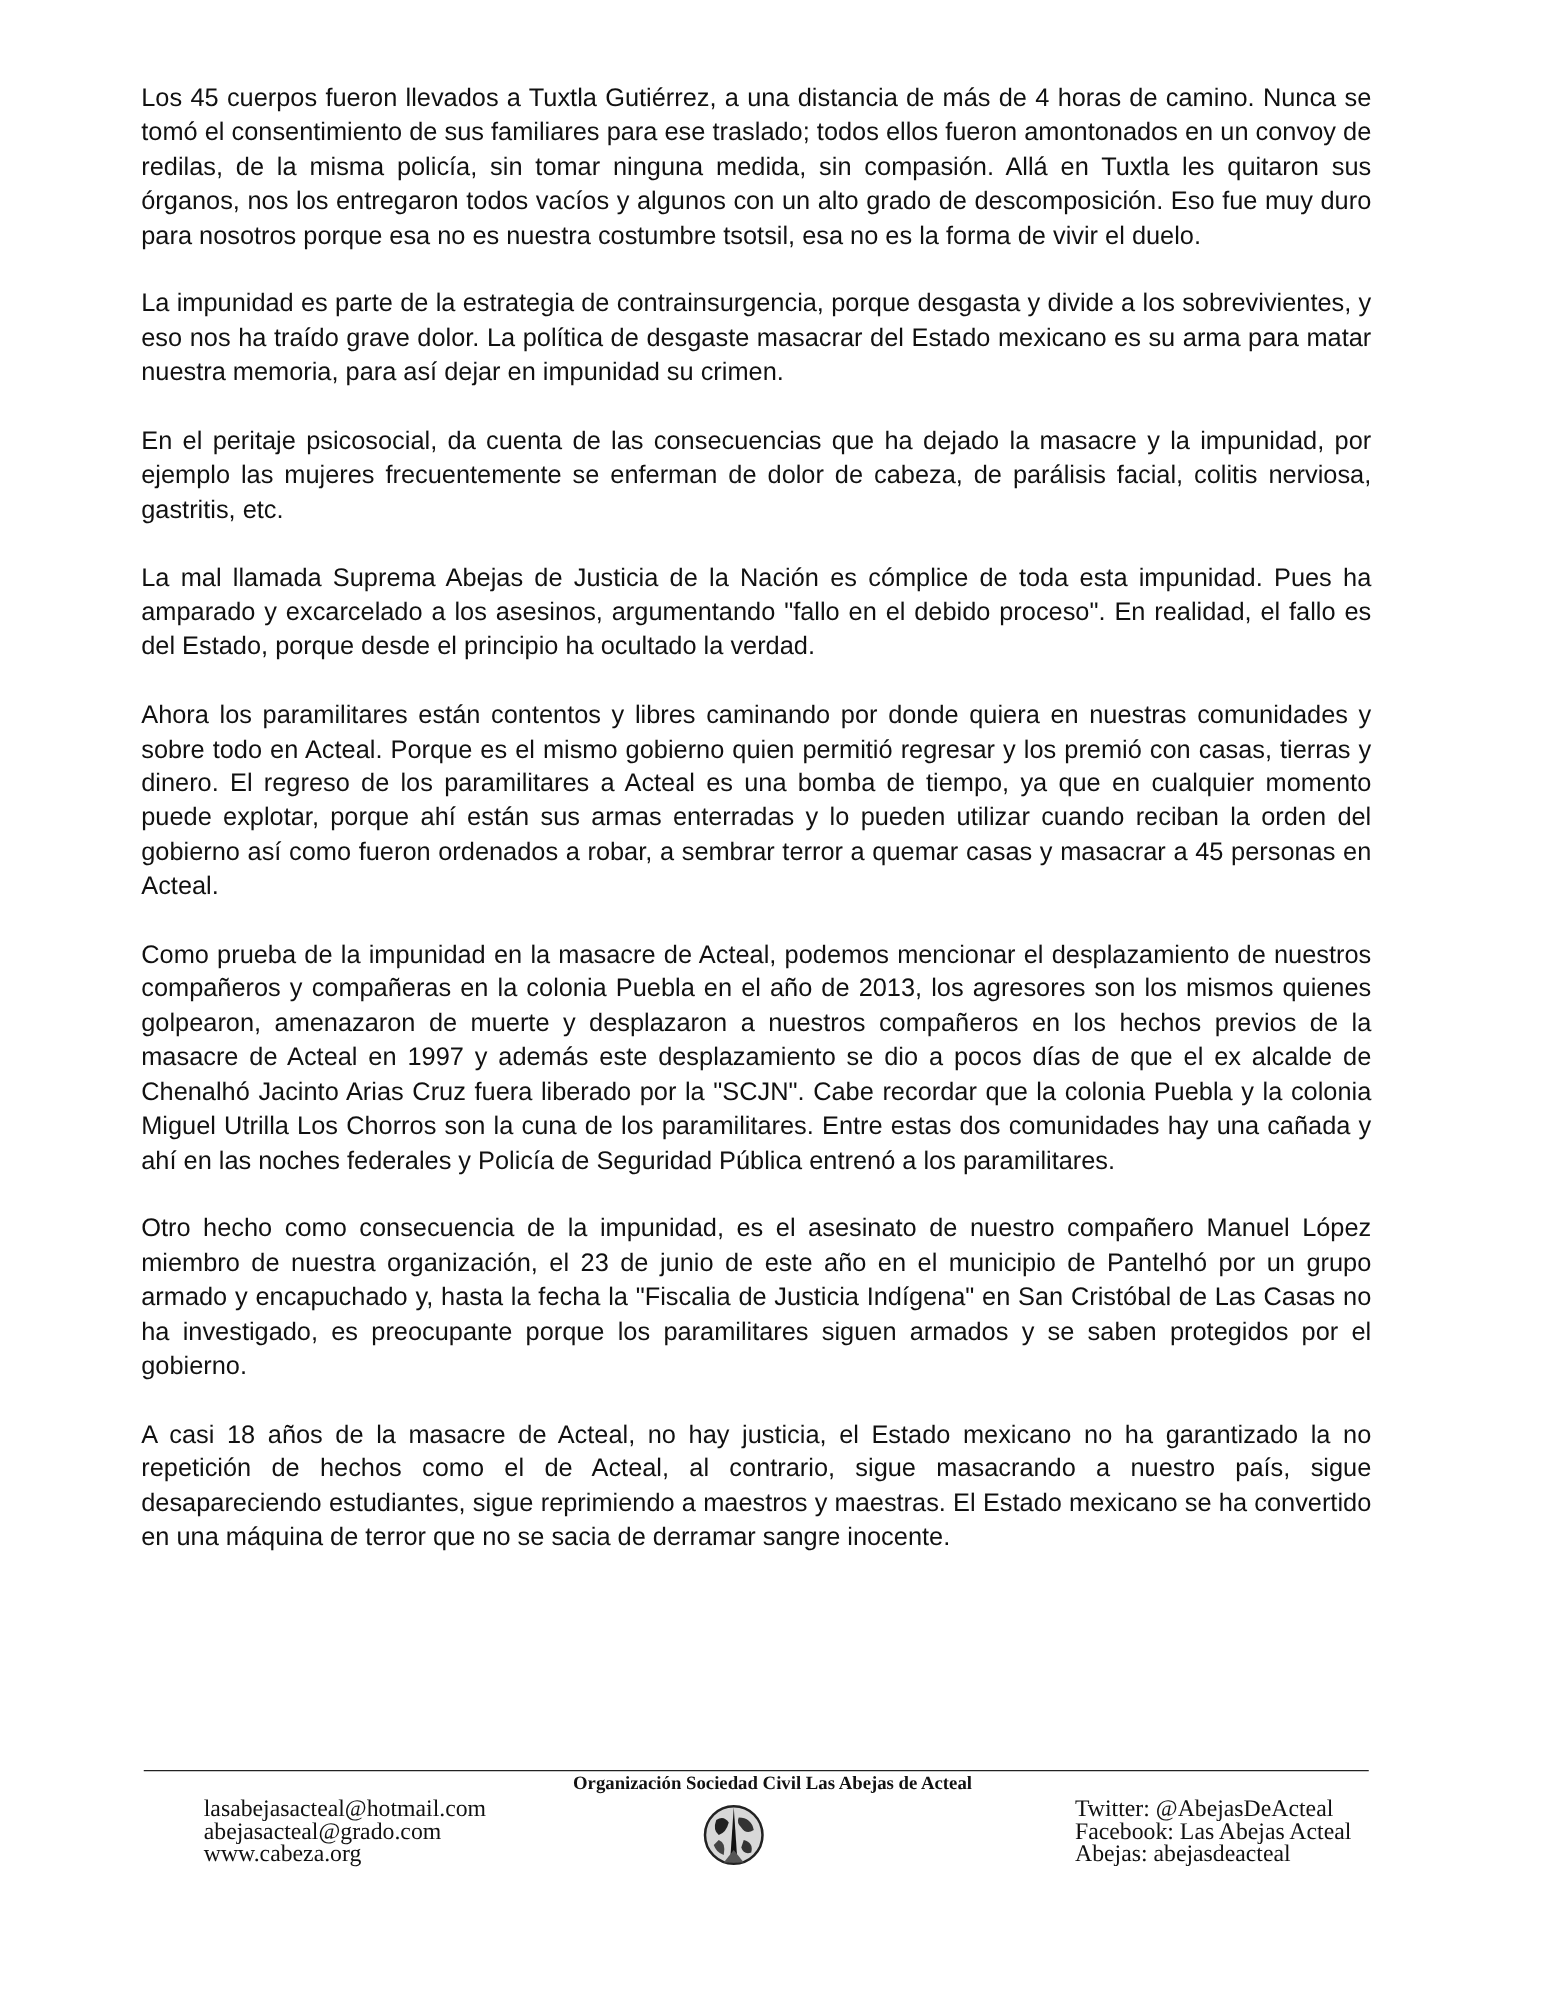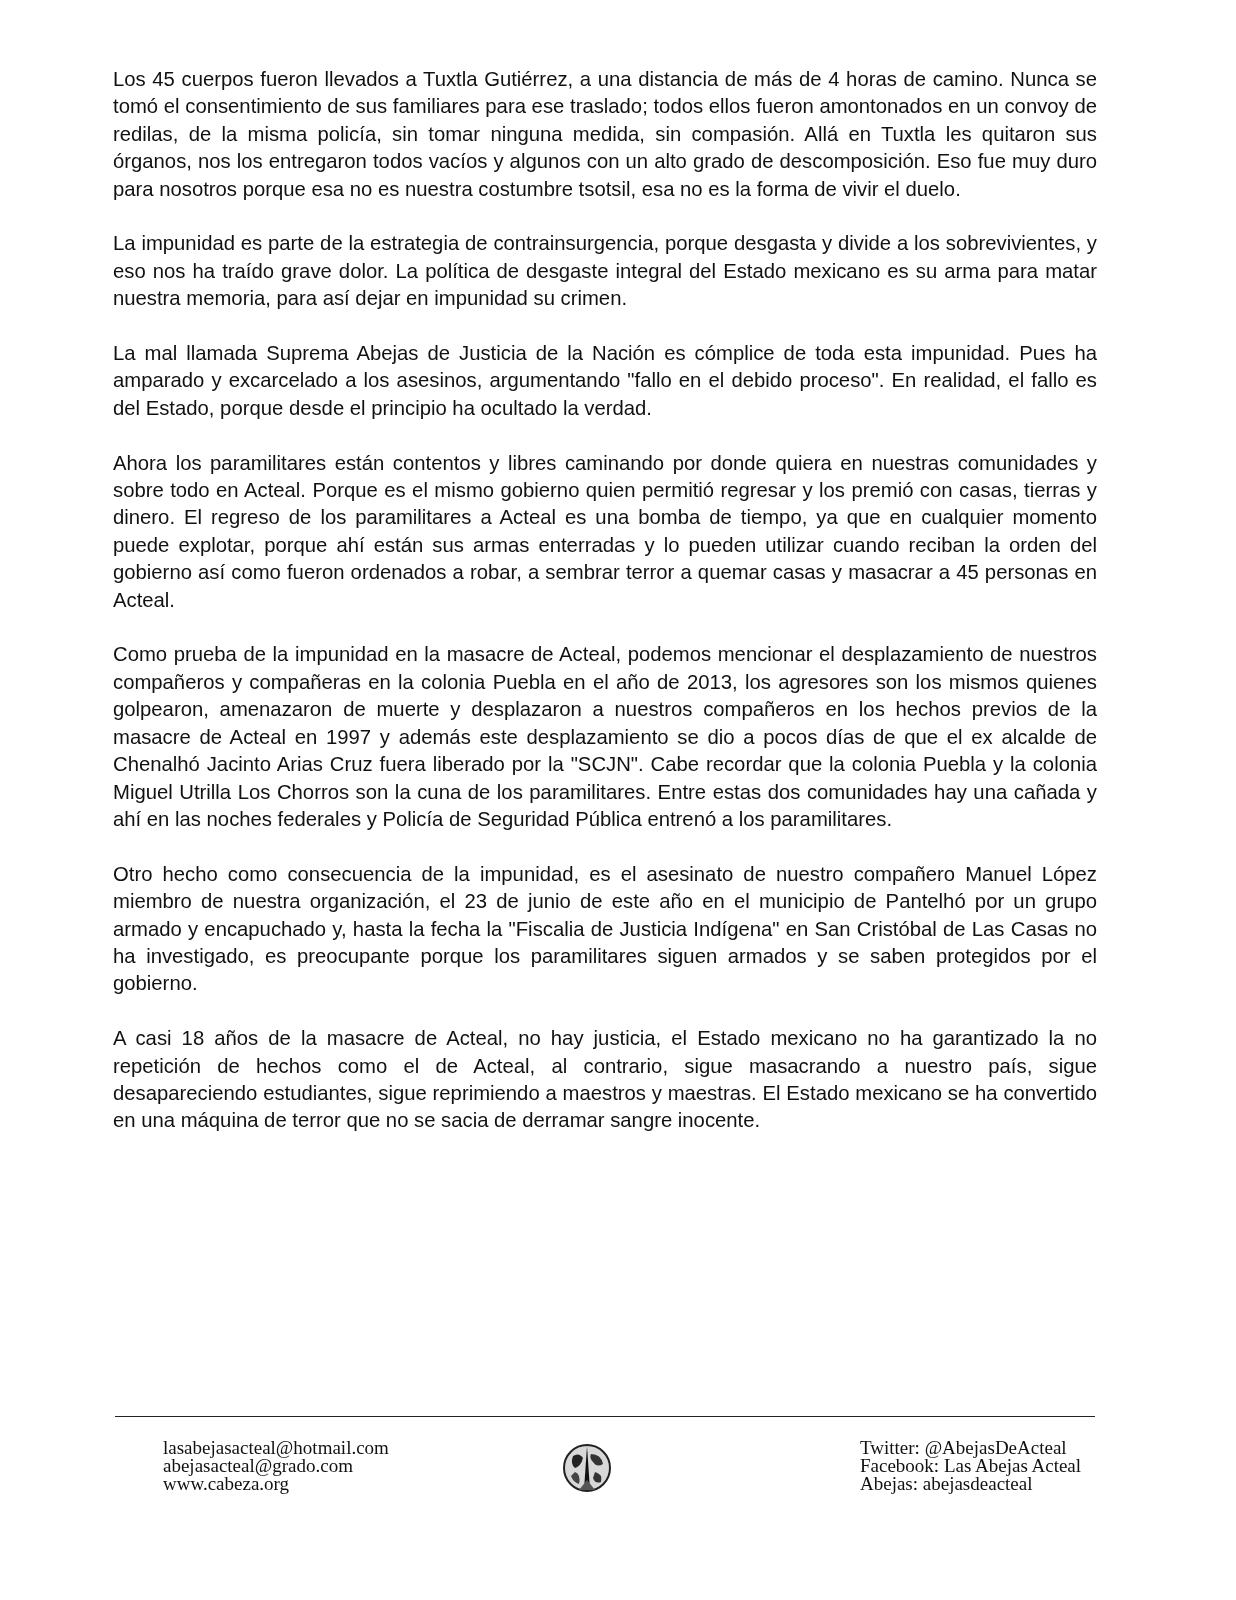--- a/index.html
+++ b/index.html
@@ -24,29 +24,31 @@
   .footer-left { left: 163px; }
   .footer-right { left: 860px; }
   .footer-logo { position: absolute; left: 561px; top: 1442px; width: 52px; height: 52px; }
 </style>
 </head>
 <body>
 
 <div class="page">
   <div class="body-text">
     <p>Los 45 cuerpos fueron llevados a Tuxtla Gutiérrez, a una distancia de más de 4 horas de camino. Nunca se tomó el consentimiento de sus familiares para ese traslado; todos ellos fueron amontonados en un convoy de redilas, de la misma policía, sin tomar ninguna medida, sin compasión. Allá en Tuxtla les quitaron sus órganos, nos los entregaron todos vacíos y algunos con un alto grado de descomposición. Eso fue muy duro para nosotros porque esa no es nuestra costumbre tsotsil, esa no es la forma de vivir el duelo.</p>
-    <p>La impunidad es parte de la estrategia de contrainsurgencia, porque desgasta y divide a los sobrevivientes, y eso nos ha traído grave dolor. La política de desgaste integral del Estado mexicano es su arma para matar nuestra memoria, para así dejar en impunidad su crimen.</p>
+    <p>La impunidad es parte de la estrategia de contrainsurgencia, porque desgasta y divide a los sobrevivientes, y eso nos ha traído grave dolor. La política de desgaste masacrar del Estado mexicano es su arma para matar nuestra memoria, para así dejar en impunidad su crimen.</p>
+    <p>En el peritaje psicosocial, da cuenta de las consecuencias que ha dejado la masacre y la impunidad, por ejemplo las mujeres frecuentemente se enferman de dolor de cabeza, de parálisis facial, colitis nerviosa, gastritis, etc.</p>
     <p>La mal llamada Suprema Abejas de Justicia de la Nación es cómplice de toda esta impunidad. Pues ha amparado y excarcelado a los asesinos, argumentando "fallo en el debido proceso". En realidad, el fallo es del Estado, porque desde el principio ha ocultado la verdad.</p>
     <p>Ahora los paramilitares están contentos y libres caminando por donde quiera en nuestras comunidades y sobre todo en Acteal. Porque es el mismo gobierno quien permitió  regresar y los premió con casas, tierras y dinero. El regreso de los paramilitares a Acteal es una bomba de tiempo, ya que en cualquier momento puede explotar, porque ahí están sus armas enterradas y lo pueden utilizar cuando reciban la orden del gobierno así como fueron ordenados a robar, a sembrar terror a quemar casas y masacrar a 45 personas en Acteal.</p>
     <p>Como prueba de la impunidad en la masacre de Acteal, podemos mencionar el desplazamiento de nuestros compañeros y compañeras en la colonia Puebla en el año de 2013, los agresores son los mismos quienes golpearon, amenazaron de muerte y desplazaron a nuestros compañeros en los hechos previos de la masacre de Acteal en 1997 y además este desplazamiento se dio a pocos días de que el ex alcalde de Chenalhó Jacinto Arias Cruz fuera liberado por la "SCJN". Cabe recordar que la colonia Puebla y la colonia Miguel Utrilla Los Chorros son la cuna de los paramilitares. Entre estas dos comunidades hay una cañada y ahí en las noches federales y Policía de Seguridad Pública entrenó a los paramilitares.</p>
     <p>Otro hecho como consecuencia de la impunidad, es el asesinato de nuestro compañero Manuel López miembro de nuestra organización, el 23 de junio de este año en el municipio de Pantelhó por un grupo armado y encapuchado y, hasta la fecha la "Fiscalia de Justicia Indígena" en San Cristóbal de Las Casas no ha investigado, es preocupante porque los paramilitares siguen armados y se saben protegidos por el gobierno.</p>
     <p>A casi 18 años de la masacre de Acteal, no hay justicia, el Estado mexicano no ha garantizado la no repetición de hechos como el de Acteal, al contrario, sigue masacrando a nuestro país, sigue desapareciendo estudiantes, sigue reprimiendo a maestros y maestras. El Estado mexicano se ha convertido en una máquina de terror que no se sacia de derramar sangre inocente.</p>
   </div>
 
   <div class="footer-rule"></div>
+  <div class="footer-title">Organización Sociedad Civil Las Abejas de Acteal</div>
 
   <div class="footer-left">
     <div>lasabejasacteal@hotmail.com</div>
     <div>abejasacteal@grado.com</div>
     <div>www.cabeza.org</div>
   </div>
 
   <div class="footer-logo">
     <svg width="52" height="52" viewBox="0 0 52 52">
       <circle cx="26" cy="26" r="23" fill="#d8d8d8" stroke="#222" stroke-width="2"></circle>

